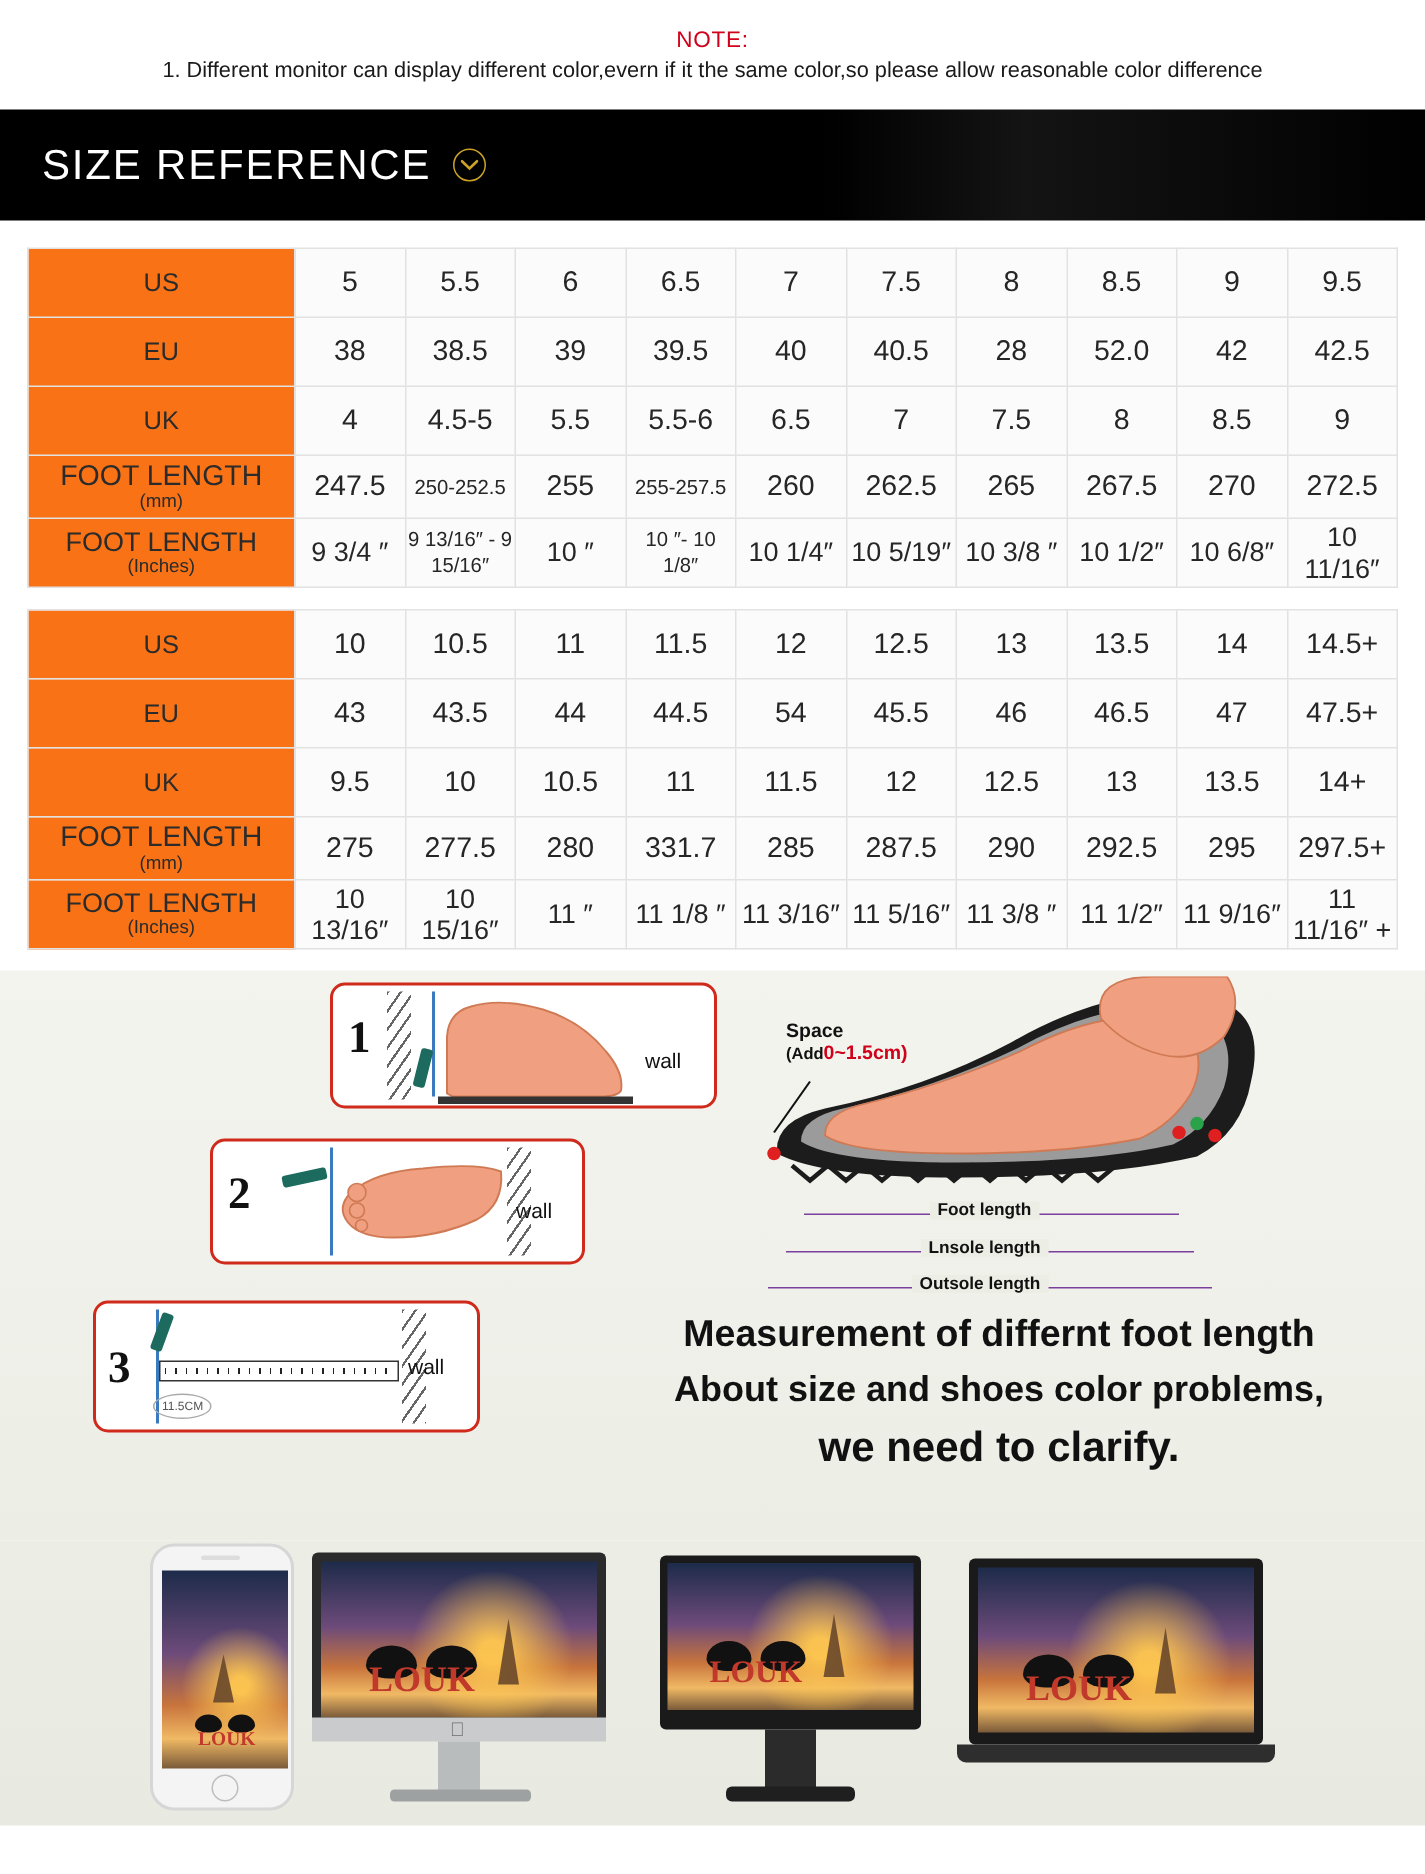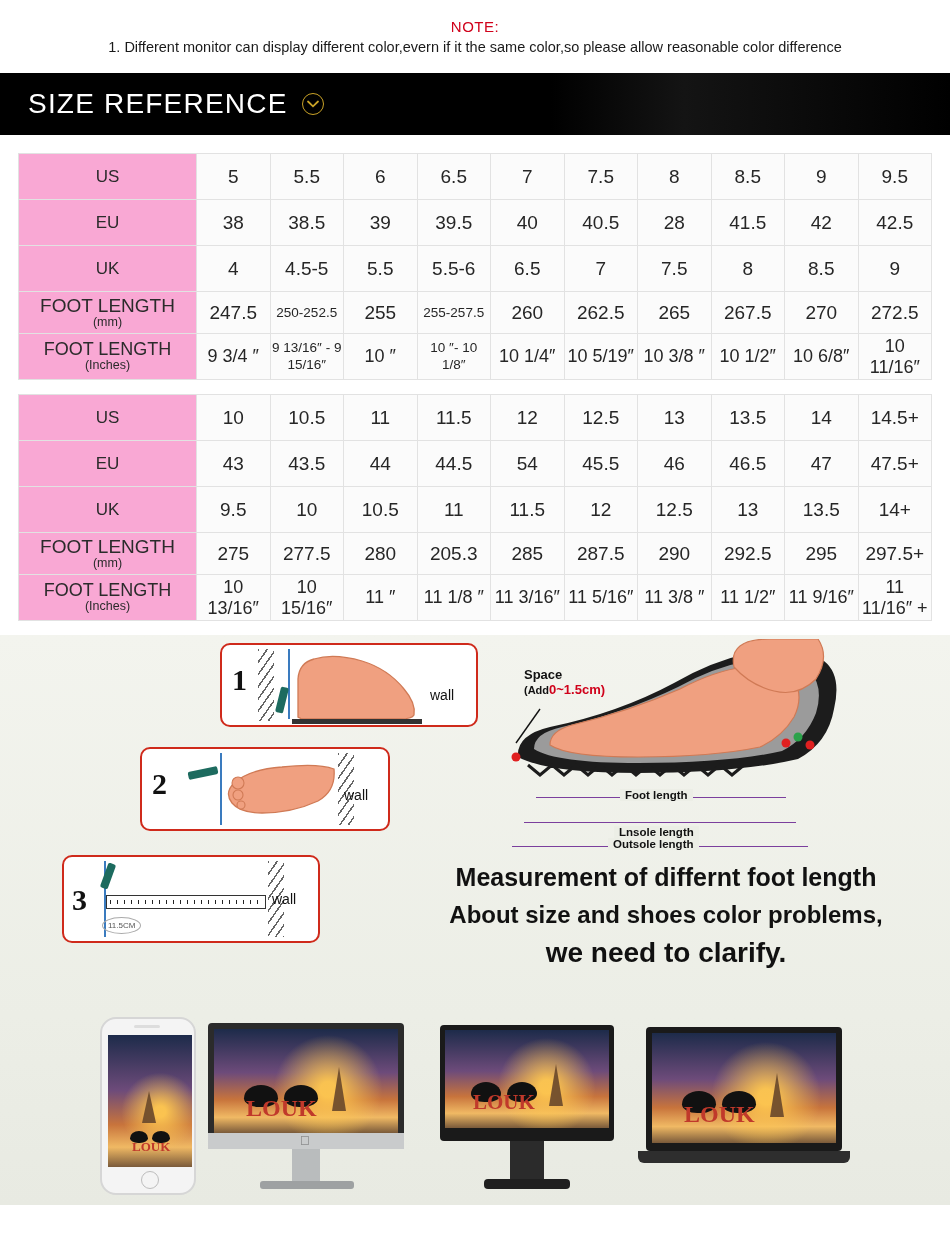--- a/index.html
+++ b/index.html
@@ -25,21 +25,21 @@
     margin-bottom: 4px;
   }
   .note-line {
     color: #1a1a1a;
     font-size: 14.5px;
     white-space: nowrap;
   }
 
   
   .banner {
-    height: 62px;
+    height: 74px;
     background: linear-gradient(to right,#000 0%,#000 58%,#141414 72%,#000 100%);
     display: flex;
     align-items: center;
     padding-left: 28px;
     margin-top: 8px;
   }
   .banner-title {
     color: #fff;
     font-size: 28px;
     letter-spacing: 1.2px;
@@ -71,21 +71,21 @@
     vertical-align: middle;
     color: #262626;
     background: #fbfbfb;
     height: 46px;
     font-size: 19px;
   }
   table.size td.label {
     width: 178px;
     font-size: 17px;
     line-height: 1.05;
-    background: #f9a8d4;
+    background: #f97316;
     color: #2b2b2b;
     padding: 2px 4px;
   }
   table.size td.label .sub { font-size: 12.5px; display:block; }
   table.size tr.r-mm td { height: 42px; font-size: 19px; }
   table.size tr.r-mm td.small { font-size: 13.5px; line-height: 1.15; }
   table.size tr.r-in td { height: 46px; font-size: 18px; }
   table.size tr.r-in td.two { font-size: 13.5px; line-height: 1.25; }
 
   
@@ -234,21 +234,21 @@
     </tr>
     <tr>
       <td class="label"><span>EU</span></td>
       <td>38</td>
       <td>38.5</td>
       <td>39</td>
       <td>39.5</td>
       <td>40</td>
       <td>40.5</td>
       <td>28</td>
-      <td>41.5</td>
+      <td>52.0</td>
       <td>42</td>
       <td>42.5</td>
     </tr>
     <tr>
       <td class="label"><span>UK</span></td>
       <td>4</td>
       <td>4.5-5</td>
       <td>5.5</td>
       <td>5.5-6</td>
       <td>6.5</td>
@@ -335,21 +335,21 @@
       <td>14+</td>
     </tr>
     <tr class="r-mm">
       <td class="label">
         <span>FOOT LENGTH</span>
         <span class="sub">(mm)</span>
       </td>
       <td>275</td>
       <td>277.5</td>
       <td>280</td>
-      <td>205.3</td>
+      <td>331.7</td>
       <td>285</td>
       <td>287.5</td>
       <td>290</td>
       <td>292.5</td>
       <td>295</td>
       <td>297.5+</td>
     </tr>
     <tr class="r-in">
       <td class="label">
         <span>FOOT LENGTH</span>
@@ -428,21 +428,21 @@
   </svg>
 
   <div class="space-lbl">
     <span>Space</span><br>
     <span style="font-size:11px">(Add</span><span class="red">0~1.5cm)</span>
   </div>
 
   <div class="dimline" style="left:536px;top:162px;width:250px;"></div>
   <div class="dimtxt" style="left:620px;top:154px;">Foot length</div>
   <div class="dimline" style="left:524px;top:187px;width:272px;"></div>
-  <div class="dimtxt" style="left:614px;top:191px;">Lnsole length</div>
+  <div class="dimtxt" style="left:614px;top:179px;">Lnsole length</div>
   <div class="dimline" style="left:512px;top:211px;width:296px;"></div>
   <div class="dimtxt" style="left:608px;top:203px;">Outsole length</div>
 
   <div class="headline h1">Measurement of differnt foot length</div>
   <div class="headline h2">About size and shoes color problems,</div>
   <div class="headline h3">we need to clarify.</div>
 </div>
 
 <div class="devices">
 

